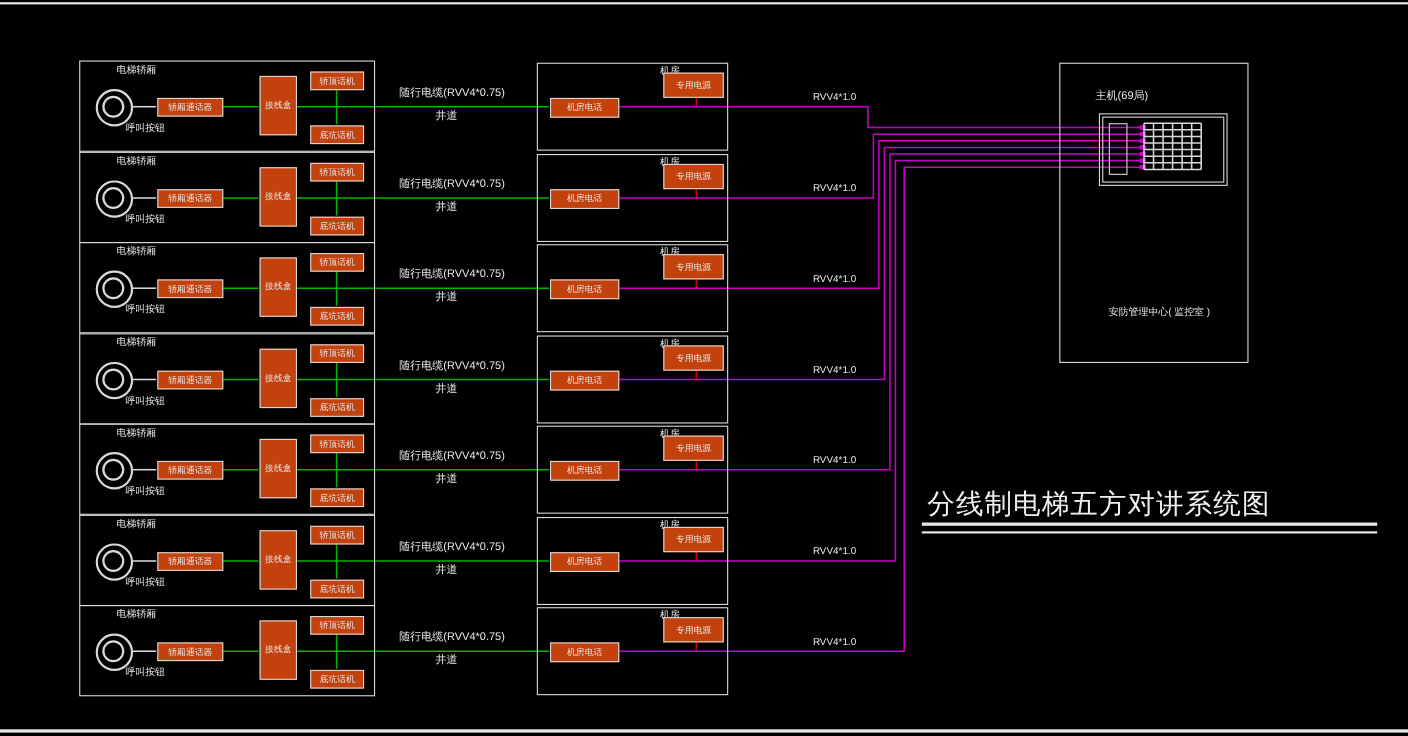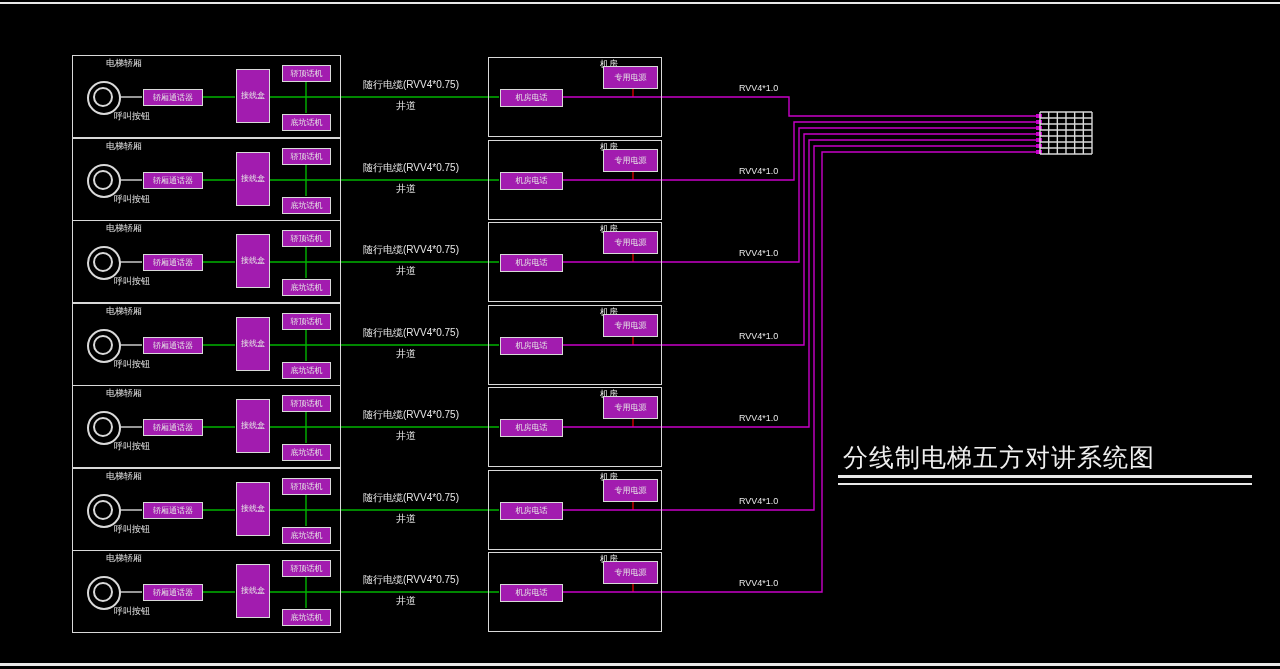--- a/index.html
+++ b/index.html
@@ -1,20 +1,20 @@
 <!DOCTYPE html>
 <html><head>
 <meta charset="utf-8">
 <style>
   html,body{margin:0;padding:0;background:#000;}
   #canvas{position:relative;width:1280px;height:669px;background:#000;overflow:hidden;
           font-family:"Liberation Sans","DejaVu Sans",sans-serif;color:#e6e6e6;}
   #wires{position:absolute;left:0;top:0;width:1280px;height:669px;z-index:1;}
   .block{position:absolute;border:1px solid #d9d9d9;z-index:2;background:transparent;box-sizing:border-box;}
-  .box{position:absolute;border:1px solid #d9d9d9;background:#a21caf;color:#e6e6e6;
+  .box{position:absolute;border:1px solid #d9d9d9;background:#c2410c;color:#e6e6e6;
        display:flex;align-items:center;justify-content:center;box-sizing:border-box;
        text-align:center;line-height:1;white-space:nowrap;z-index:3;}
   .lbl{position:absolute;color:#e6e6e6;white-space:nowrap;line-height:1;z-index:3;}
   .s8{font-size:8px;}
   .s9{font-size:9px;margin-left:29px;}
   .s10{font-size:10px;}
   .circle-outer{position:absolute;width:34px;height:34px;border:2px solid #d9d9d9;border-radius:50%;
                 box-sizing:border-box;z-index:3;}
   .circle-inner{position:absolute;left:4px;top:4px;width:20px;height:20px;border:2px solid #d9d9d9;
                 border-radius:50%;box-sizing:border-box;}
@@ -242,20 +242,27 @@
     <div class="lbl s9" style="left:82px;top:2px;">机房</div>
     <div class="box s8" style="left:114px;top:8px;width:55px;height:23px;">专用电源</div>
     <div class="box s8" style="left:11px;top:31px;width:63px;height:18px;">机房电话</div>
   </div>
 
   <div class="lbl s10 trailing-lbl" style="left: 363px; top: 575px;">随行电缆(RVV4*0.75)</div>
   <div class="lbl s10 shaft-lbl" style="left: 396px; top: 596px;">井道</div>
   <div class="lbl s9 riser-lbl" style="left: 710px; top: 579px;">RVV4*1.0</div>
 </div>
 
+  <div class="block" id="main-block" style="left:963px;top:57px;width:172px;height:273px;">
+    <div class="lbl s10" style="left:32px;top:25px;">主机(69局)</div>
+    <div class="block" style="left:35px;top:45px;width:117px;height:66px;"></div>
+    <div class="block" style="left:38px;top:48px;width:111px;height:60px;"></div>
+    <div class="block" style="left:44px;top:54px;width:17px;height:47px;"></div>
+    <div class="lbl s9" style="left:15px;top:221px;">安防管理中心( 监控室 )</div>
+  </div>
 
   <div id="title">分线制电梯五方对讲系统图</div>
   <div class="frame-line" style="left:838px;top:475px;width:414px;height:3px;"></div>
   <div class="frame-line" style="left:838px;top:483px;width:414px;height:2px;"></div>
 
   <div class="frame-line" style="left:0;top:2px;width:1280px;height:2px;"></div>
   <div class="frame-line" style="left:0;top:663px;width:1280px;height:3px;"></div>
 </div>
 
 </body></html>

